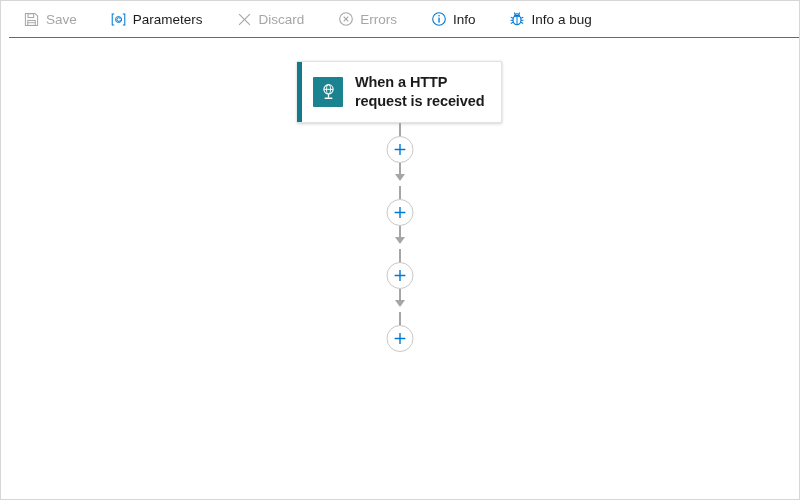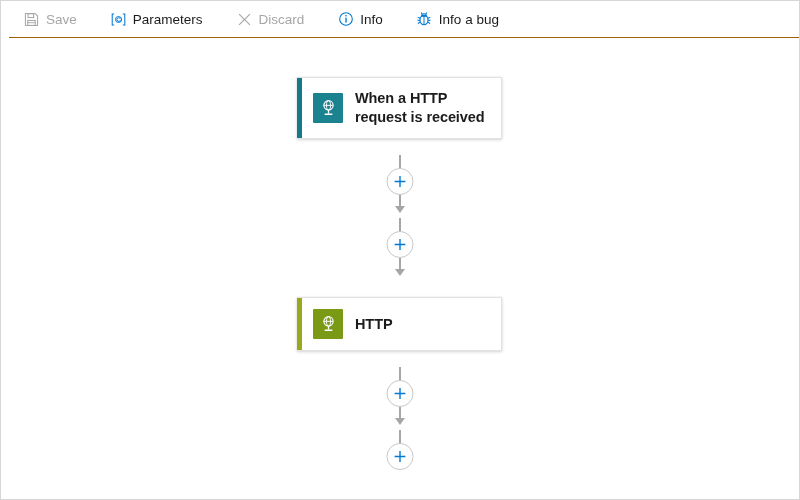--- a/index.html
+++ b/index.html
@@ -85,21 +85,21 @@
     position: relative;
     width: 205px;
     box-sizing: border-box;
     background: #ffffff;
     border: 1px solid #e2e2e2;
     border-left: none;
     box-shadow: 0 1px 3px rgba(0,0,0,0.16), 0 0 1px rgba(0,0,0,0.10);
     display: flex;
     align-items: center;
     cursor: pointer;
-    margin: 16px auto;
+    margin: 0 auto;
   }
   .node-accent {
     width: 5px;
     align-self: stretch;
     flex: 0 0 5px;
   }
   .node-body {
     display: flex;
     align-items: center;
     padding: 11px 10px 11px 11px;
@@ -213,20 +213,30 @@
       <span class="tb-icon">
         <svg width="15" height="15" viewBox="0 0 16 16">
           <line x1="2.2" y1="2.2" x2="13.8" y2="13.8" stroke="#a6a6a6" stroke-width="1.2"></line>
           <line x1="13.8" y1="2.2" x2="2.2" y2="13.8" stroke="#a6a6a6" stroke-width="1.2"></line>
         </svg>
       </span>
       <span class="tb-label">Discard</span>
     </div>
 
 
+    <div class="tb-item disabled">
+      <span class="tb-icon">
+        <svg width="16" height="16" viewBox="0 0 16 16">
+          <circle cx="8" cy="8" r="6.3" fill="none" stroke="#a6a6a6" stroke-width="1.1"></circle>
+          <line x1="5.7" y1="5.7" x2="10.3" y2="10.3" stroke="#a6a6a6" stroke-width="1.1"></line>
+          <line x1="10.3" y1="5.7" x2="5.7" y2="10.3" stroke="#a6a6a6" stroke-width="1.1"></line>
+        </svg>
+      </span>
+      <span class="tb-label">Errors</span>
+    </div>
 
     <div class="tb-item">
       <span class="tb-icon">
         <svg width="16" height="16" viewBox="0 0 16 16">
           <circle cx="8" cy="8" r="6.3" fill="none" stroke="#0078d4" stroke-width="1.1"></circle>
           <circle cx="8" cy="4.8" r="0.82" fill="#0078d4"></circle>
           <rect x="7.35" y="6.6" width="1.35" height="5" fill="#0078d4"></rect>
         </svg>
       </span>
       <span class="tb-label">Info</span>
@@ -290,35 +300,20 @@
         <div class="plus-btn">
           <svg width="13" height="13" viewBox="0 0 14 14">
             <line x1="7" y1="1.2" x2="7" y2="12.8" stroke="#0078d4" stroke-width="1.5"></line>
             <line x1="1.2" y1="7" x2="12.8" y2="7" stroke="#0078d4" stroke-width="1.5"></line>
           </svg>
         </div>
         <div class="conn-line bot"></div>
         <div class="conn-arrow"></div>
       </div>
 
-      <div class="node">
-        <div class="node-accent" style="background:#98a91c"></div>
-        <div class="node-body">
-          <div class="node-icon" style="background:#7a9a16">
-            <svg width="21" height="21" viewBox="0 0 24 24">
-              <circle cx="12" cy="8.4" r="5.3" fill="none" stroke="#ffffff" stroke-width="1.35"></circle>
-              <ellipse cx="12" cy="8.4" rx="2.3" ry="5.3" fill="none" stroke="#ffffff" stroke-width="1.1"></ellipse>
-              <line x1="6.8" y1="8.4" x2="17.2" y2="8.4" stroke="#ffffff" stroke-width="1.1"></line>
-              <line x1="12" y1="13.7" x2="12" y2="18" stroke="#ffffff" stroke-width="1.5"></line>
-              <line x1="7.6" y1="18.6" x2="16.4" y2="18.6" stroke="#ffffff" stroke-width="1.7"></line>
-            </svg>
-          </div>
-          <div class="node-title">HTTP</div>
-        </div>
-      </div>
 
       <div class="connector">
         <div class="conn-line top"></div>
         <div class="plus-btn">
           <svg width="13" height="13" viewBox="0 0 14 14">
             <line x1="7" y1="1.2" x2="7" y2="12.8" stroke="#0078d4" stroke-width="1.5"></line>
             <line x1="1.2" y1="7" x2="12.8" y2="7" stroke="#0078d4" stroke-width="1.5"></line>
           </svg>
         </div>
         <div class="conn-line bot"></div>

